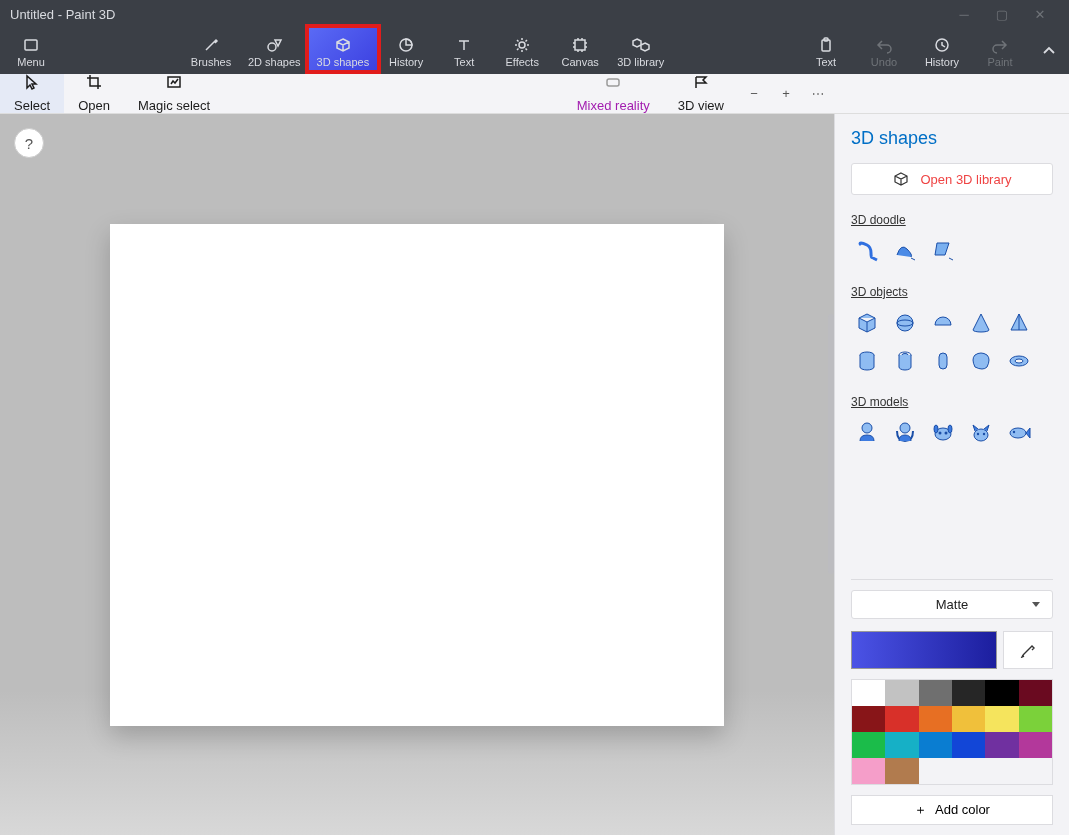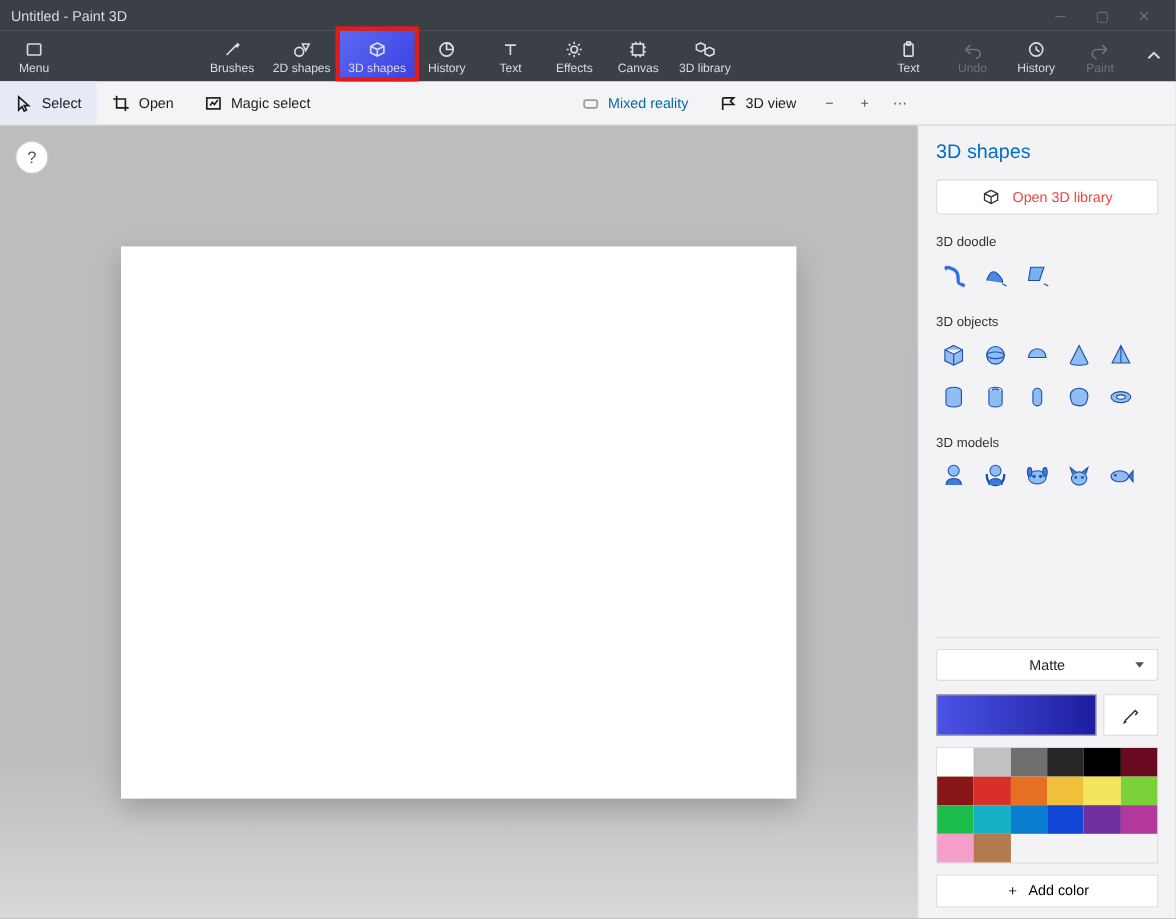--- a/index.html
+++ b/index.html
@@ -72,25 +72,26 @@
     display:flex;
     align-items:center;
     font-size:13px;
     color:#1c1c1c;
   }
   .subbar .sbtn {
     height:100%;
     display:flex; align-items:center;
     padding: 0 14px;
     gap:8px;
+    flex-direction:column;
   }
   .subbar .sbtn.active { background:#e5eaf6; }
   .subbar .sbtn svg { width:16px;height:16px;fill:none;stroke:#1c1c1c;stroke-width:1.5;}
   .subbar .mid { flex:1; }
-  .subbar .sbtn.disabled { color:#0369a1; }
+  .subbar .sbtn.disabled { color:#a21caf; }
   .subbar .sbtn.disabled svg{stroke:#9a9a9a;}
   .subbar .iconbtn {
     width:32px; height:32px; display:flex;align-items:center;justify-content:center;
     color:#555;
   }
   
   .main {
     flex:1;
     display:flex;
     position: relative;
@@ -130,21 +131,21 @@
   .open-btn {
     border:1px solid #dcdce0; border-radius:3px;
     background:#fff;
     height:38px;
     display:flex; align-items:center; justify-content:center;
     gap:10px;
     font-size:13px; color:#ef4444;
   }
   .section-label {
     margin-top:18px; margin-bottom:8px;
-    font-size:12px; color:#333;
+    font-size:12px; color:#333;text-decoration:underline;
   }
   .tool-grid {
     display:flex; flex-wrap:wrap; gap:6px;
   }
   .tool {
     width:32px; height:32px;
     display:flex; align-items:center; justify-content:center;
     border-radius:3px;
   }
   .tool svg{ width:24px;height:24px; }

